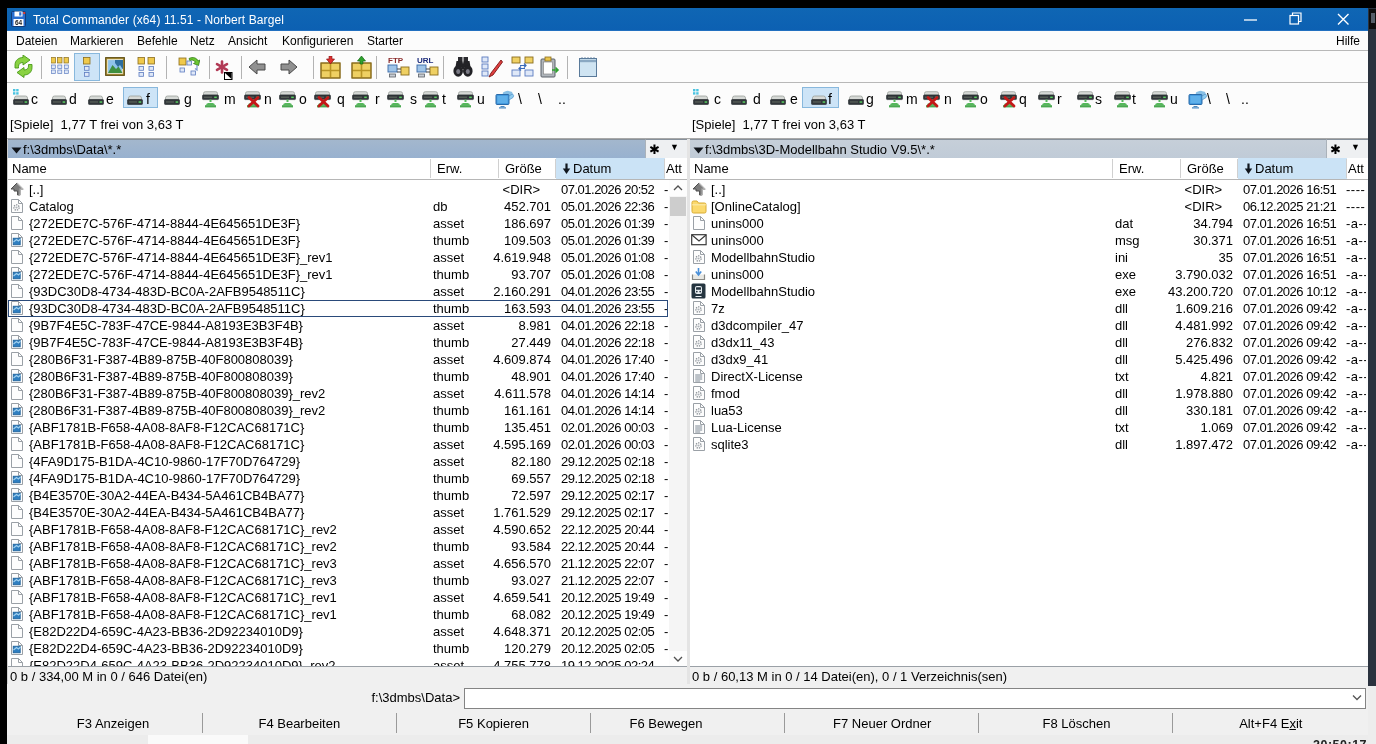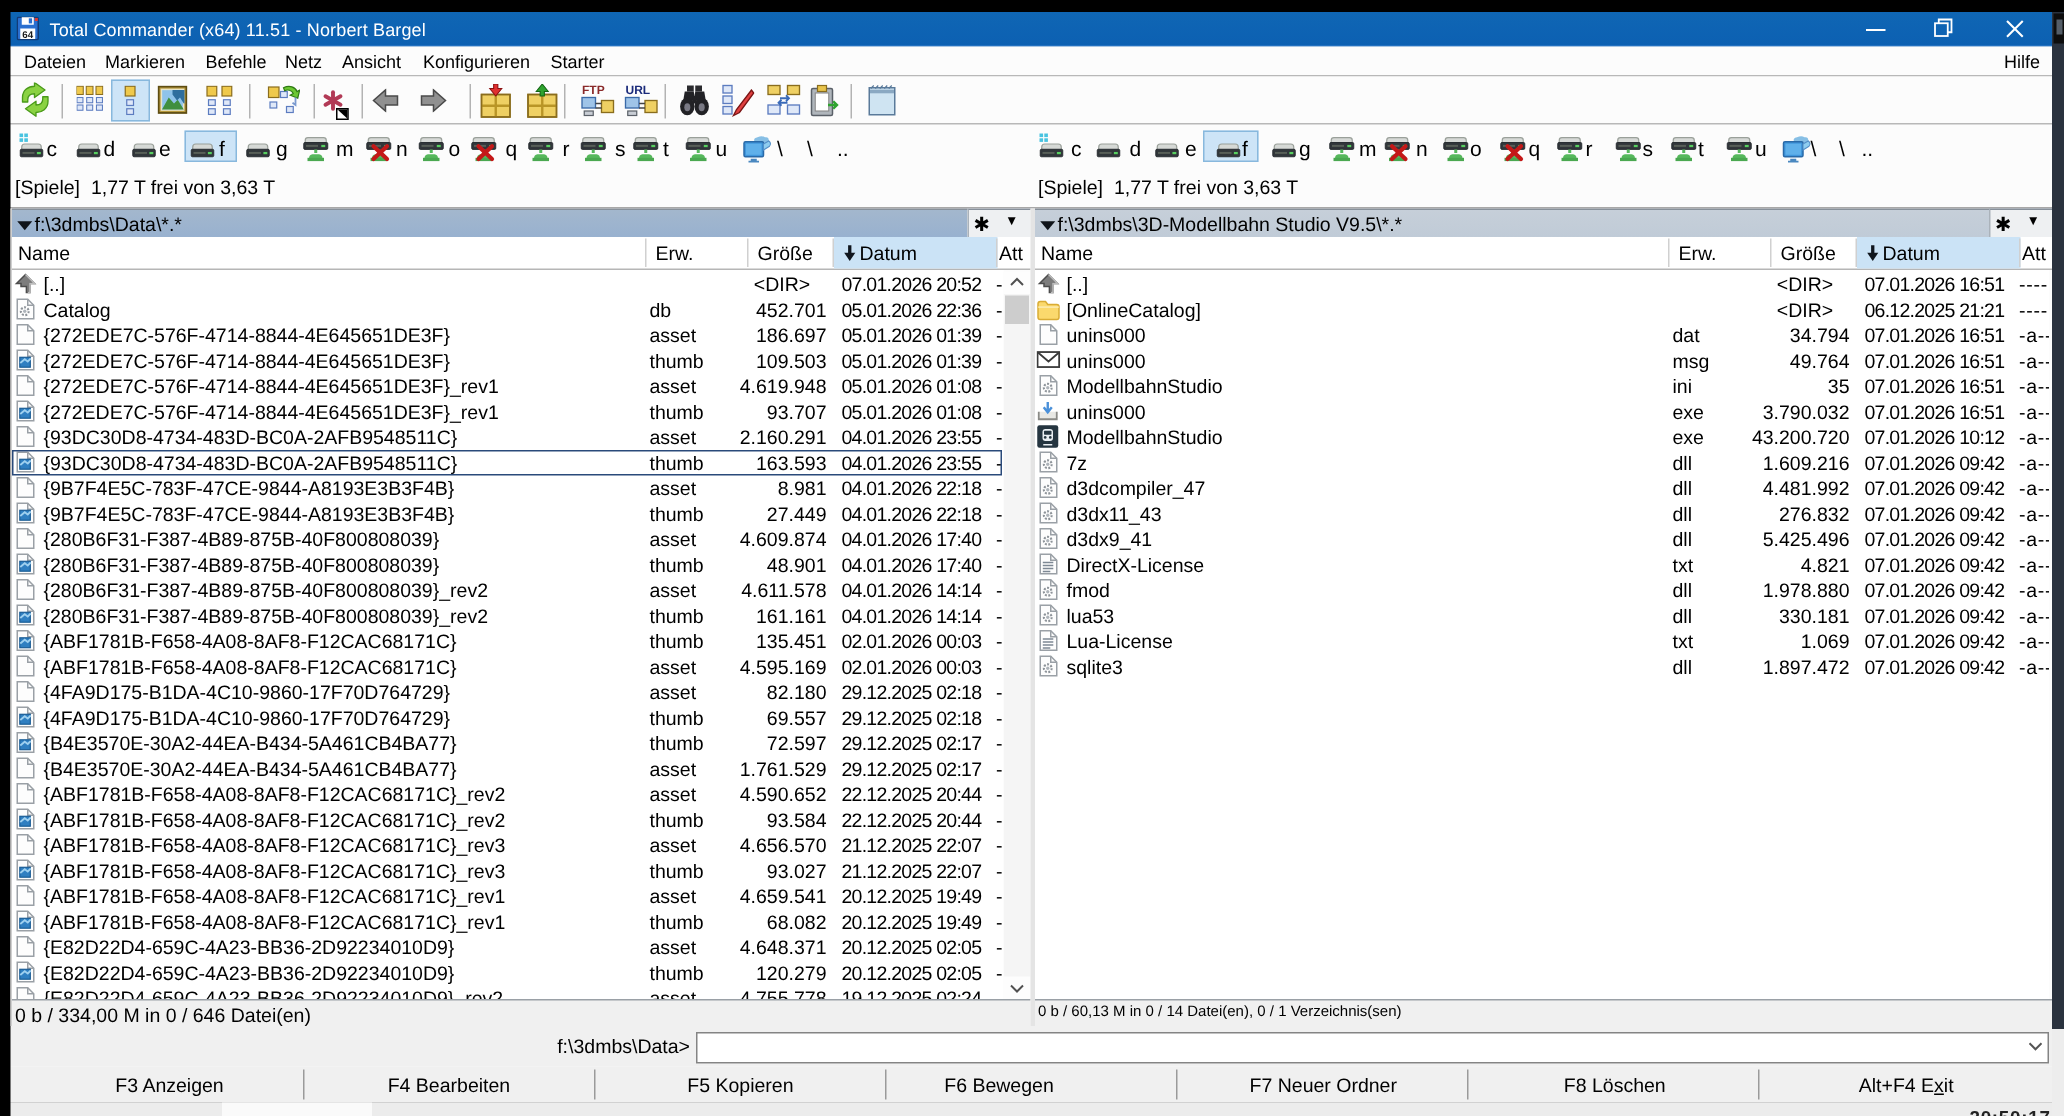--- a/index.html
+++ b/index.html
@@ -505,21 +505,21 @@
 <span class="hl" style="left:4px">Name</span>
     <span class="hl" style="left:429px">Erw.</span>
     <span class="hl" style="left:497px">Größe</span>
     <svg class="abs" style="left:554px;top:5px" width="9" height="12" viewBox="0 0 9 12">
       <path d="M4.5 0.5 v6" stroke="#10161e" stroke-width="2.2"></path>
       <path d="M0.8 5.5 h7.4 L4.5 11 z" fill="#10161e"></path>
     </svg>
     <span class="hl" style="left:565px">Datum</span>
     <span class="hl" style="left:658px">Att</span>
 </div>
-<div class="abs" style="left:690px;top:666px;width:678px;height:18px;background:#f0f0f0;border-top:1px solid #9aa0a6;font-size:10px;color:#000">
+<div class="abs" style="left:690px;top:666px;width:678px;height:18px;background:#f0f0f0;border-top:1px solid #9aa0a6;font-size:13px;color:#000">
     <span style="position:absolute;left:2px;top:2px">0 b / 60,13 M in 0 / 14 Datei(en), 0 / 1 Verzeichnis(sen)</span>
   </div>
 <div class="abs" style="left:8px;top:180px;width:661px;height:486px;overflow:hidden;background:#fff">
 <div class="row" style="top:1px;width:678px">
 <svg class="ic" style="left:1px;top:0px" width="16" height="16" viewBox="0 0 16 16">
         <path d="M2 8 L8 2 L14 8 L11 8 L11 14 L8.6 14 L8.6 10 L5 10 L5 8 Z" fill="#7d7d7d" stroke="#4c4c4c" stroke-width="1"></path>
         <path d="M8 2 L14 8 L11 8 L11 14 L9.5 14" fill="none" stroke="#bdbdbd" stroke-width="1.1"></path>
       </svg>
 <span class="nm">[..]</span>
 <span class="sz">&lt;DIR&gt;&nbsp;&nbsp;&nbsp;</span>
@@ -904,21 +904,21 @@
 <span class="dt">07.01.2026 16:51</span>
 <span class="att">-a--</span>
 </div>
 <div class="row" style="top:52px;width:678px">
 <svg class="ic" style="left:1px;top:1px" width="16" height="13" viewBox="0 0 16 13">
         <rect x="0.7" y="1.7" width="14.4" height="10" fill="#ffffff" stroke="#3a3a3a" stroke-width="1.2"></rect>
         <path d="M1 2 l7 6 7-6" fill="none" stroke="#3a3a3a" stroke-width="1.2"></path>
       </svg>
 <span class="nm">unins000</span>
 <span class="erw">msg</span>
-<span class="sz">49.764</span>
+<span class="sz">30.371</span>
 <span class="dt">07.01.2026 16:51</span>
 <span class="att">-a--</span>
 </div>
 <div class="row" style="top:69px;width:678px">
 <svg class="ic" style="left:2px;top:0px" width="14" height="16" viewBox="0 0 14 16">
         <path d="M1.5 1.5 h7 l4 4 v9 h-11 z" fill="#fdfdfd" stroke="#9aa0a6" stroke-width="1"></path>
         <path d="M8.5 1.5 v4 h4" fill="none" stroke="#9aa0a6" stroke-width="1"></path>
         <circle cx="6.5" cy="9.5" r="2.6" fill="none" stroke="#8d9399" stroke-width="1.4" stroke-dasharray="1.3 1"></circle>
         <circle cx="6.5" cy="9.5" r="1.1" fill="#aeb4ba"></circle>
       </svg>

